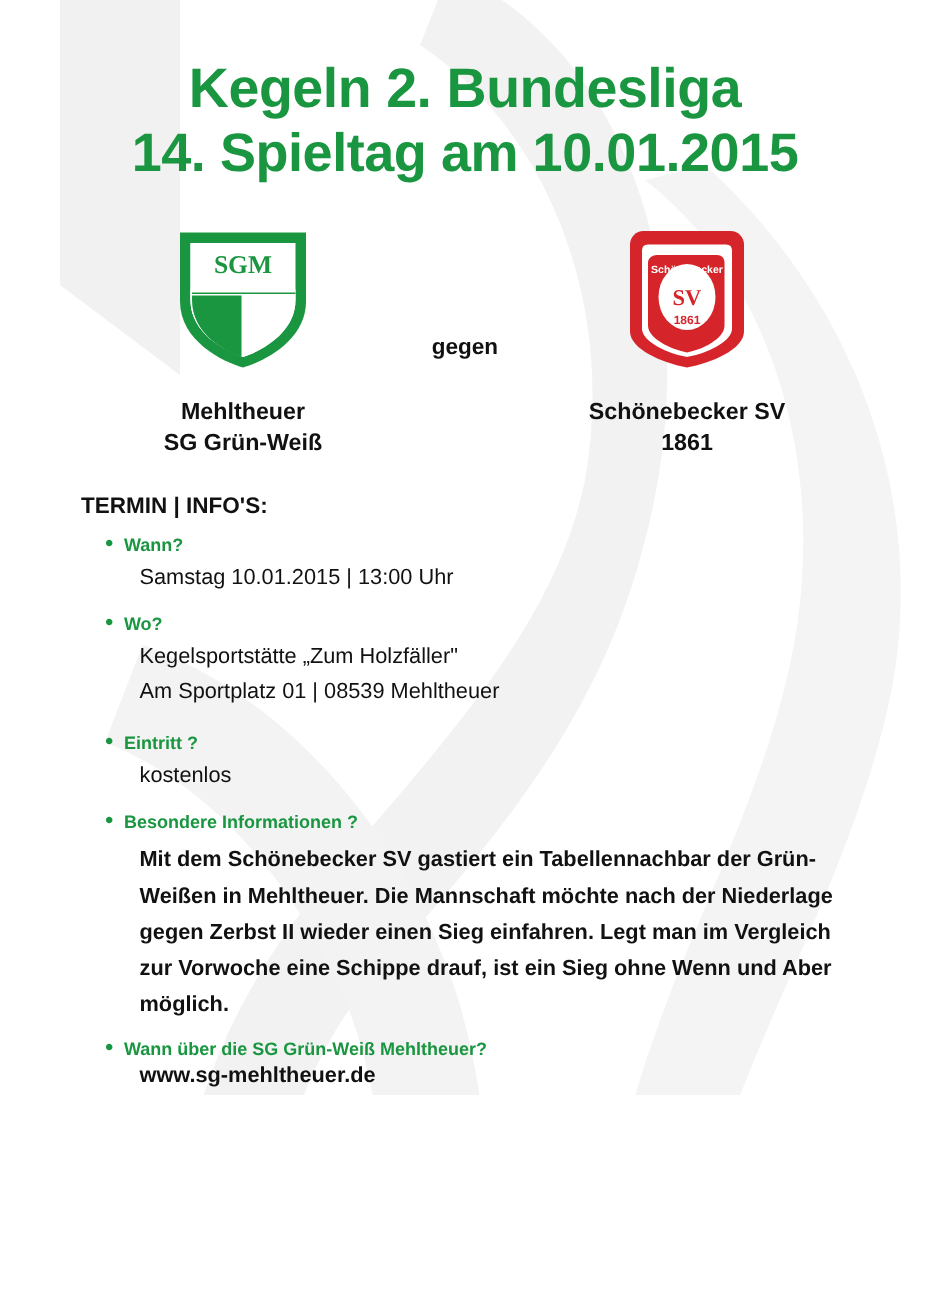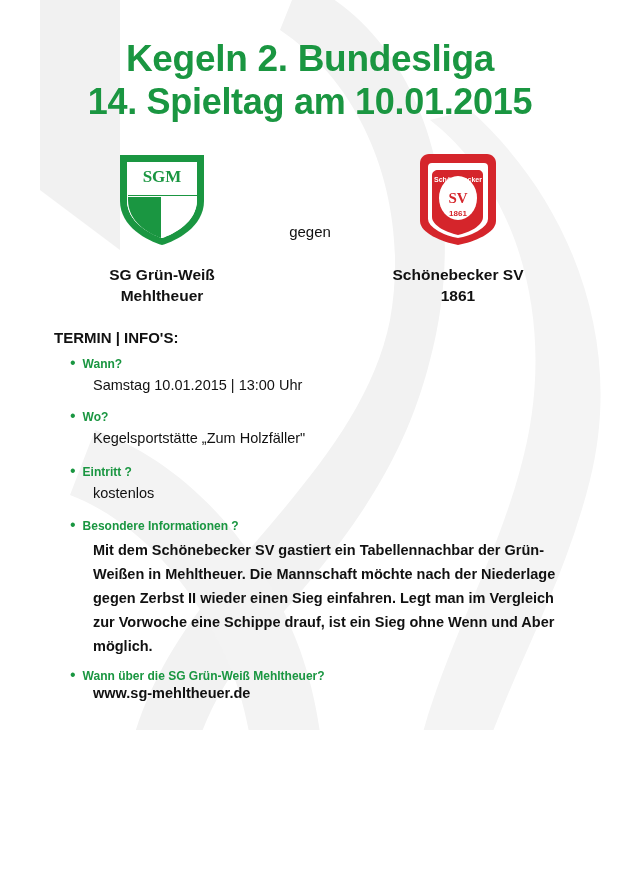--- a/index.html
+++ b/index.html
@@ -54,21 +54,21 @@
     justify-content: space-between;
     margin-top: 26px;
     padding: 0 62px;
   }
   .team {
     width: 200px;
     text-align: center;
   }
   .vs {
     flex: 0 0 auto;
-    font-weight: normal;
+    font-weight: bold;
     font-size: 15px;
     color: #111;
     padding-top: 74px;
   }
   .crest {
     height: 98px;
     display: flex;
     align-items: flex-start;
     justify-content: center;
   }
@@ -170,22 +170,22 @@
             <path d="M6 6 L90 6 L90 52 C90 78 62 92 48 96 C34 92 6 78 6 52 Z" fill="#1a9641"></path>
             <path d="M13 13 L83 13 L83 51 C83 73 60 85 48 89 C36 85 13 73 13 51 Z" fill="#ffffff"></path>
             <path d="M13 51 C13 73 36 85 48 89 L48 13 L13 13 Z" fill="#ffffff"></path>
             <path d="M13 44 L83 44 L83 51 C83 73 60 85 48 89 C36 85 13 73 13 51 Z" fill="#ffffff"></path>
             <path d="M14 48 L47 48 L47 89 C35 85 14 73 14 51 Z" fill="#1a9641"></path>
             <path d="M14 46 L83 46 L83 47 L14 47 Z" fill="#1a9641"></path>
             <text x="48" y="33" text-anchor="middle" font-family="Liberation Serif, serif" font-size="17" font-weight="bold" fill="#1a9641">SGM</text>
           </svg>
         </div>
         <div class="team-name">
+          <div>Mehltheuer</div>
           <div>SG Grün-Weiß</div>
-          <div>Mehltheuer</div>
         </div>
       </div>
 
       <div class="vs">gegen</div>
 
       <div class="team">
         <div class="crest">
           <svg width="92" height="100" viewBox="0 0 92 100" aria-hidden="true">
             <path d="M8 14 C8 9 12 5 17 5 L75 5 C80 5 84 9 84 14 L84 72 C84 84 62 93 46 96 C30 93 8 84 8 72 Z" fill="#d5252b"></path>
             <path d="M15 18 C15 15 17 13 20 13 L72 13 C75 13 77 15 77 18 L77 70 C77 80 58 88 46 90 C34 88 15 80 15 70 Z" fill="#ffffff" stroke="#d5252b" stroke-width="2"></path>
@@ -215,20 +215,21 @@
         <div class="answer">Samstag 10.01.2015 | 13:00 Uhr</div>
       </div>
 
       <div class="bullet-item">
         <div class="bullet-line">
           <span class="dot">•</span>
           <span class="q">Wo?</span>
         </div>
         <div class="answer tight">
           <div>Kegelsportstätte „Zum Holzfäller"</div>
+          <div>Am Sportplatz 01 | 08539 Mehltheuer</div>
         </div>
       </div>
 
       <div class="bullet-item">
         <div class="bullet-line">
           <span class="dot">•</span>
           <span class="q">Eintritt ?</span>
         </div>
         <div class="answer">kostenlos</div>
       </div>

